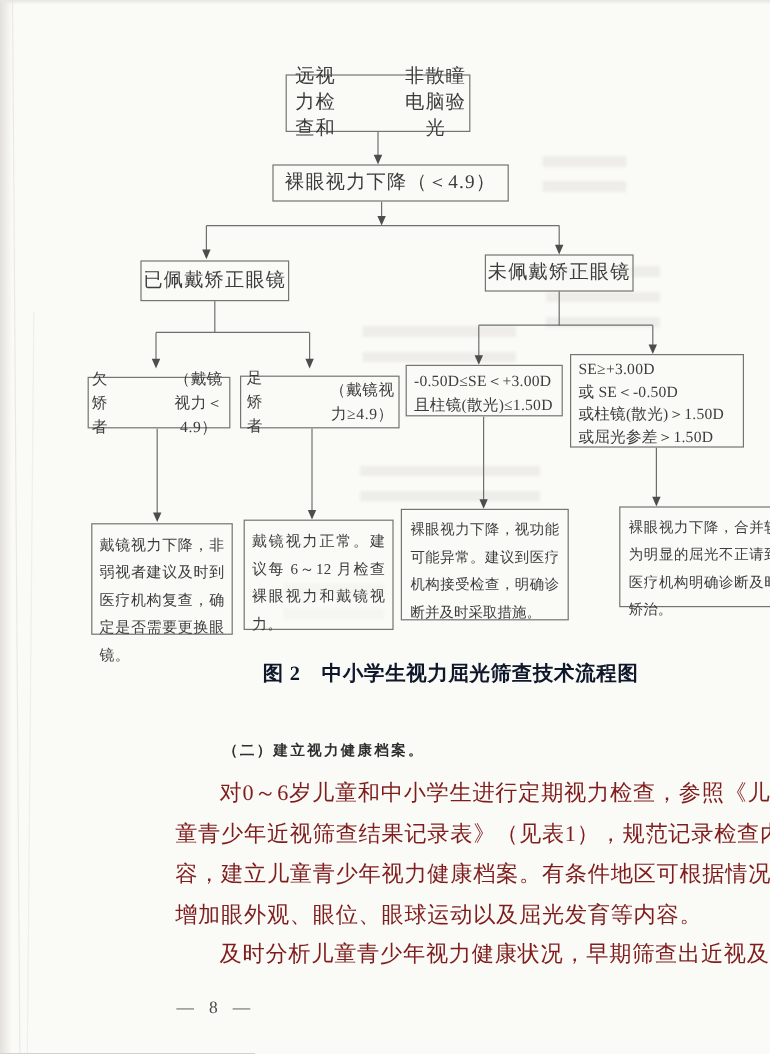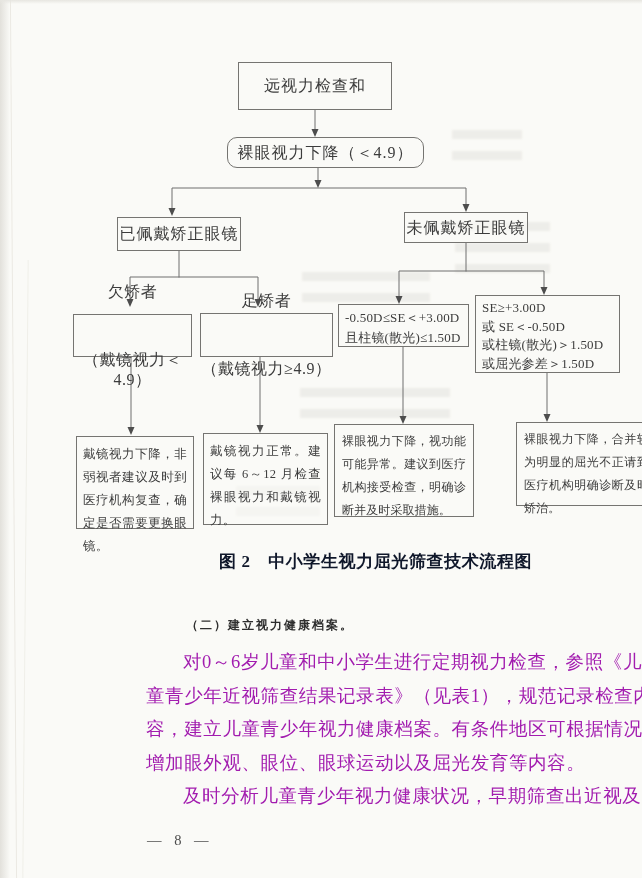--- a/index.html
+++ b/index.html
@@ -38,42 +38,42 @@
     filter:blur(1.2px);
   }
   
   .flow-node{
     position:absolute;
     border:1px solid #757471;
     background:rgba(250,250,247,.6);
     box-sizing:border-box;
     color:#3c3c3c;
   }
-  .node-center{display:flex;flex-direction:column;justify-content:center;align-items:center;text-align:center;gap:48px;}
+  .node-center{display:flex;flex-direction:row;justify-content:center;align-items:center;text-align:center;gap:48px;}
   .node-left{padding:3px 6px;}
   .fs16{font-size:16px;line-height:22px;letter-spacing:1px;}
-  .fs13{font-size:16px;line-height:20px;letter-spacing:.5px;}
+  .fs13{font-size:13px;line-height:20px;letter-spacing:.5px;}
   .fs13l{font-size:13px;line-height:20px;letter-spacing:.2px;}
   .advice{font-size:12.5px;line-height:23px;letter-spacing:.2px;padding:6px 6px;text-align:justify;font-family:Liberation Serif, serif;}
   .advice-sm{font-size:12px;line-height:23px;letter-spacing:.1px;padding:5px 7px;text-align:justify;}
   svg.connectors{position:absolute;left:0;top:0;pointer-events:none;}
   
   .caption{
     position:absolute;left:219px;top:550px;
     font-size:17px;letter-spacing:.6px;color:#0f172a;
     font-weight:600;white-space:nowrap;
   }
   .section-heading{
     position:absolute;left:186px;top:617px;
     font-size:12px;letter-spacing:2px;color:#2e2e2e;
     font-weight:600;white-space:nowrap;
   }
   .paragraph{
     position:absolute;left:146px;top:646px;width:480px;
-    font-size:18.5px;color:#a21caf;letter-spacing:.6px;
+    font-size:18.5px;color:#7f1d1d;letter-spacing:.6px;
   }
   .paragraph .pline{height:33.6px;line-height:33.6px;white-space:nowrap;}
   .paragraph .indent{text-indent:37px;}
   .page-number{
     position:absolute;left:147px;top:832px;
     font-size:14.5px;color:#4b4b4b;letter-spacing:1px;word-spacing:7px;
     white-space:nowrap;
   }
 </style>
 </head>
@@ -122,23 +122,24 @@
       <polygon points="540.5,287 547.5,287 544,295"></polygon>
       <polygon points="127.5,427 134.5,427 131,435"></polygon>
       <polygon points="256.5,425 263.5,425 260,433"></polygon>
       <polygon points="399.5,416 406.5,416 403,424"></polygon>
       <polygon points="543.5,414 550.5,414 547,422"></polygon>
     </g>
   </svg>
 
   <div class="flow-node node-center fs16" style="left:238px;top:62px;width:154px;height:48px;">
     <div>远视力检查和</div>
+    <div>非散瞳电脑验光</div>
   </div>
 
-  <div class="flow-node node-center fs16" style="left:227px;top:137px;width:197px;height:31px;border-radius:10px;">
+  <div class="flow-node node-center fs16" style="left:227px;top:137px;width:197px;height:31px;">
     <div>裸眼视力下降（＜4.9）</div>
   </div>
 
   <div class="flow-node node-center fs16" style="left:117px;top:217px;width:124px;height:34px;">
     <div>已佩戴矫正眼镜</div>
   </div>
 
   <div class="flow-node node-center fs16" style="left:404px;top:212px;width:124px;height:31px;">
     <div>未佩戴矫正眼镜</div>
   </div>

